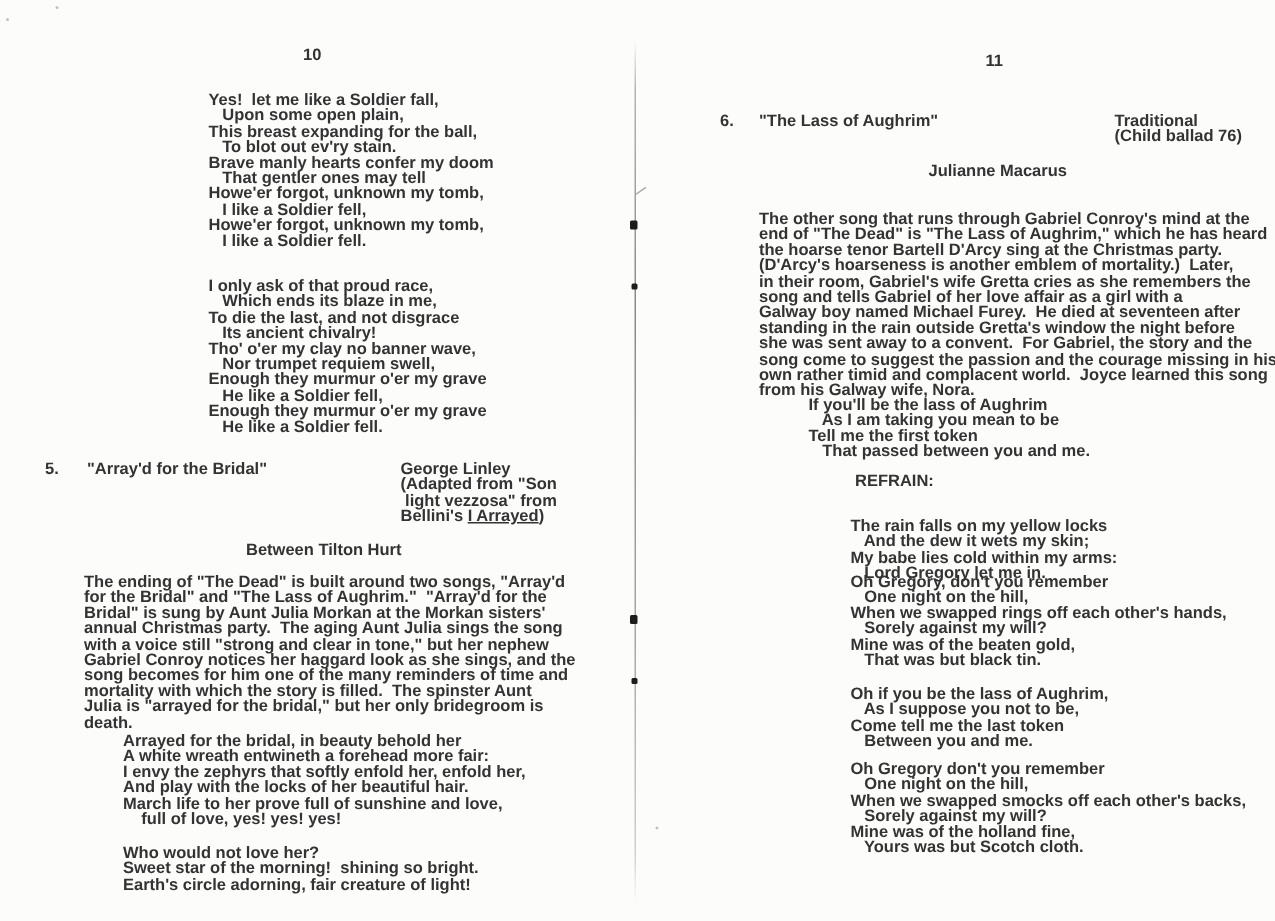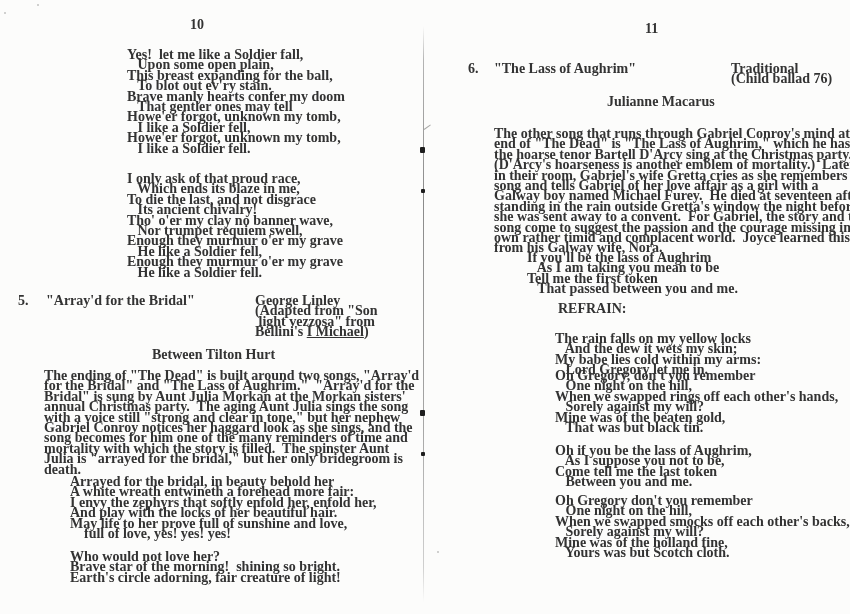--- a/index.html
+++ b/index.html
@@ -1,23 +1,23 @@
 <!DOCTYPE html>
 <html style="--paper: #fcfcfb; --ink: #333333; --mark: #1d1d1d;"><head>
 <meta charset="utf-8">
 <style>
   html,body{margin:0;padding:0;}
   body{
     width:850px;height:614px;position:relative;overflow:hidden;
     background:var(--paper,#fcfcfb);
   }
   .t{
-    position:absolute;margin:0;white-space:pre;
-    font-family:Liberation Serif, serif;
-    font-size:14px;line-height:10.4px;font-weight:bold;
+    position:absolute;margin:12px;white-space:pre;
+    font-family:Liberation Sans, sans-serif;
+    font-size:11px;line-height:10.4px;font-weight:bold;
     color:var(--ink,#333333);letter-spacing:0;
   }
   .u{text-decoration:underline;}
   .gutter-line{
     position:absolute;left:423px;top:26px;width:1px;height:576px;
     background:linear-gradient(to bottom,rgba(120,120,120,0) 0%,rgba(120,120,120,.55) 6%,rgba(90,90,90,.7) 30%,rgba(110,110,110,.6) 70%,rgba(140,140,140,.4) 94%,rgba(140,140,140,0) 100%);
   }
   .mark{position:absolute;background:var(--mark,#1d1d1d);border-radius:1px;}
   .speck{position:absolute;background:#c2c2c0;border-radius:50%;}
   .jog{
@@ -49,41 +49,41 @@
 Enough they murmur o'er my grave
    He like a Soldier fell,
 Enough they murmur o'er my grave
    He like a Soldier fell.</pre>
 
   <pre class="t" style="left:18px;top:296px">5.</pre>
   <pre class="t" style="left:46px;top:296px">"Array'd for the Bridal"</pre>
   <pre class="t" style="left:255px;top:296px">George Linley
 (Adapted from "Son
  light vezzosa" from</pre>
-  <div class="t" style="left:255px;top:327px"><span>Bellini's </span><span class="u">I Michael</span><span>)</span></div>
+  <div class="t" style="left:255px;top:327px"><span>Bellini's </span><span class="u">I Arrayed</span><span>)</span></div>
 
   <pre class="t" style="left:152px;top:350px">Between Tilton Hurt</pre>
   <pre class="t" style="left:44px;top:371px">The ending of "The Dead" is built around two songs, "Array'd
 for the Bridal" and "The Lass of Aughrim."  "Array'd for the
 Bridal" is sung by Aunt Julia Morkan at the Morkan sisters'
 annual Christmas party.  The aging Aunt Julia sings the song
 with a voice still "strong and clear in tone," but her nephew
 Gabriel Conroy notices her haggard look as she sings, and the
 song becomes for him one of the many reminders of time and
 mortality with which the story is filled.  The spinster Aunt
 Julia is "arrayed for the bridal," but her only bridegroom is
 death.</pre>
   <pre class="t" style="left:70px;top:477px">Arrayed for the bridal, in beauty behold her
 A white wreath entwineth a forehead more fair:
 I envy the zephyrs that softly enfold her, enfold her,
 And play with the locks of her beautiful hair.
-May life to her prove full of sunshine and love,
+March life to her prove full of sunshine and love,
     full of love, yes! yes! yes!</pre>
   <pre class="t" style="left:70px;top:552px">Who would not love her?
-Brave star of the morning!  shining so bright.
+Sweet star of the morning!  shining so bright.
 Earth's circle adorning, fair creature of light!</pre>
 </div>
 
 <div>
   <pre class="t" style="left:645px;top:24px">11</pre>
 
   <pre class="t" style="left:468px;top:64px">6.</pre>
   <pre class="t" style="left:494px;top:64px">"The Lass of Aughrim"</pre>
   <pre class="t" style="left:731px;top:64px">Traditional
 (Child ballad 76)</pre>

